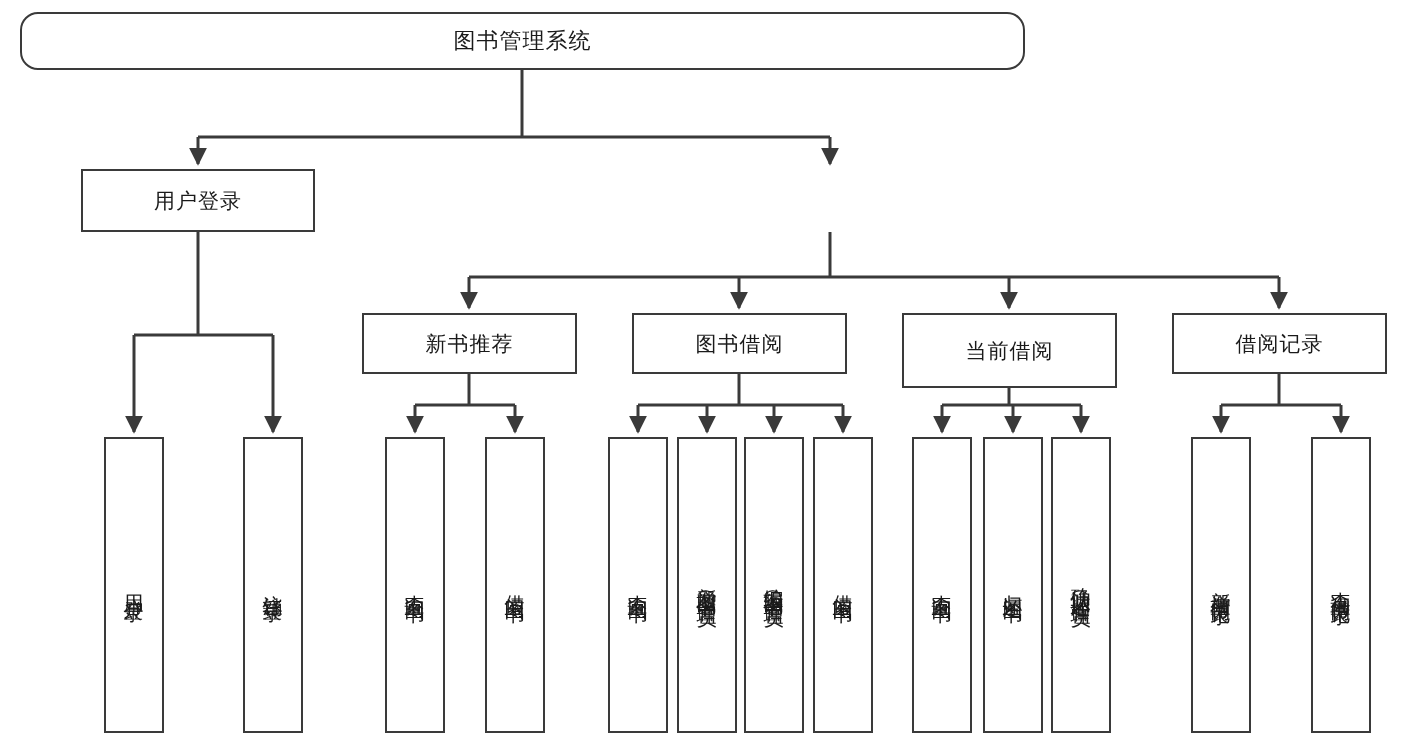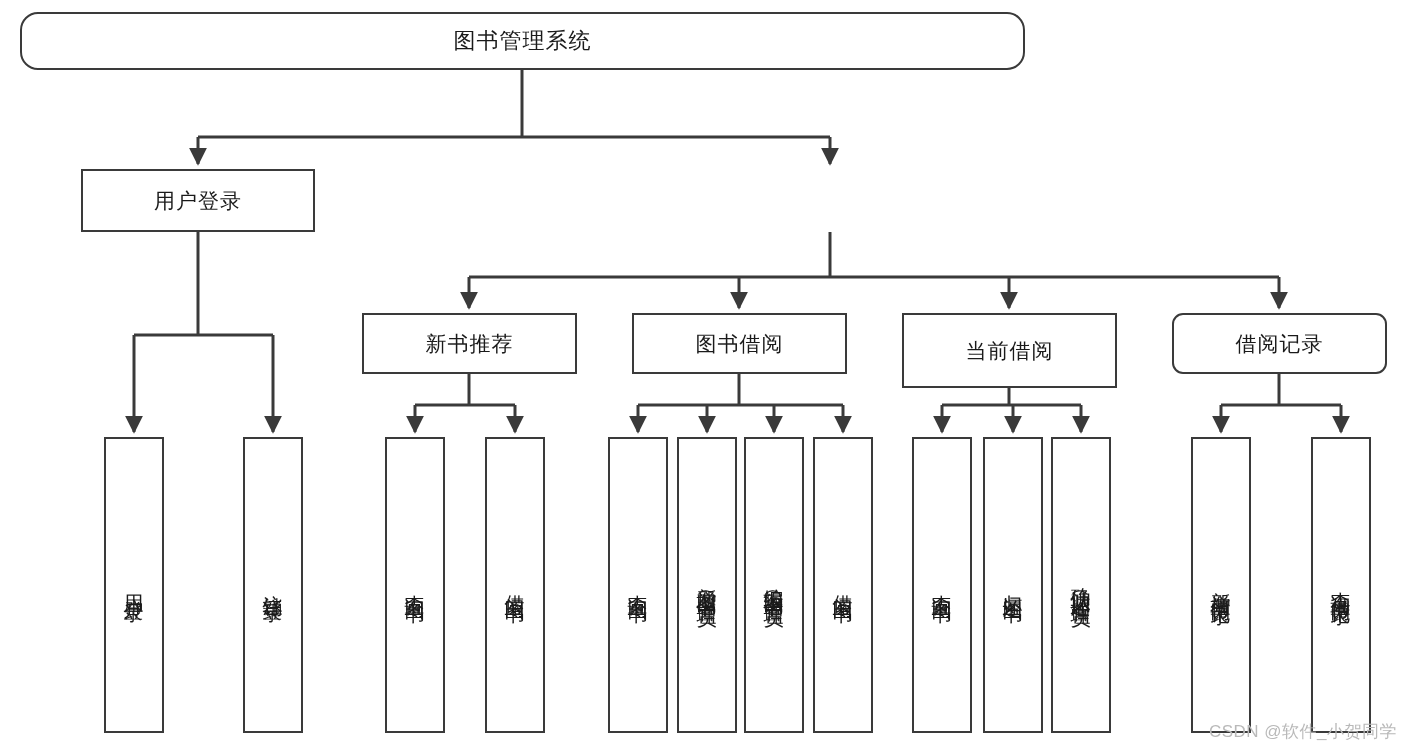--- a/index.html
+++ b/index.html
@@ -116,30 +116,29 @@
     </g>
   </svg>
 
   <div class="node horiz" id="title-node" style="left: 20px; top: 12px; width: 1005px; height: 58px;">图书管理系统</div>
 
   <div class="node horiz" style="left: 81px; top: 169px; width: 234px; height: 63px;">用户登录</div>
 
   <div class="node horiz" style="left: 362px; top: 313px; width: 215px; height: 61px;">新书推荐</div>
   <div class="node horiz" style="left: 632px; top: 313px; width: 215px; height: 61px;">图书借阅</div>
   <div class="node horiz" style="left: 902px; top: 313px; width: 215px; height: 75px;">当前借阅</div>
-  <div class="node horiz" style="left: 1172px; top: 313px; width: 215px; height: 61px; border-radius: 11px;">借阅记录</div>
+  <div class="node horiz" style="left: 1172px; top: 313px; width: 215px; height: 61px;">借阅记录</div>
 
   <div class="node vert" style="left: 104px; top: 437px; width: 60px; height: 296px;">用户登录</div>
   <div class="node vert" style="left: 243px; top: 437px; width: 60px; height: 296px;">注销登录</div>
   <div class="node vert" style="left: 385px; top: 437px; width: 60px; height: 296px;">查询图书</div>
   <div class="node vert" style="left: 485px; top: 437px; width: 60px; height: 296px;">借阅图书</div>
   <div class="node vert" style="left: 608px; top: 437px; width: 60px; height: 296px;">查询图书</div>
   <div class="node vert" style="left: 677px; top: 437px; width: 60px; height: 296px;">新增图书（管理员）</div>
   <div class="node vert" style="left: 744px; top: 437px; width: 60px; height: 296px;">编辑图书（管理员）</div>
   <div class="node vert" style="left: 813px; top: 437px; width: 60px; height: 296px;">借阅图书</div>
   <div class="node vert" style="left: 912px; top: 437px; width: 60px; height: 296px;">查询图书</div>
   <div class="node vert" style="left: 983px; top: 437px; width: 60px; height: 296px;">归还图书</div>
   <div class="node vert" style="left: 1051px; top: 437px; width: 60px; height: 296px;">确认归还（管理员）</div>
   <div class="node vert" style="left: 1191px; top: 437px; width: 60px; height: 296px;">新增借阅记录</div>
   <div class="node vert" style="left: 1311px; top: 437px; width: 60px; height: 296px;">查询借阅记录</div>
 
-  <div id="watermark">CSDN @软件_小贺同学</div>
 </div>
 
 </body></html>

